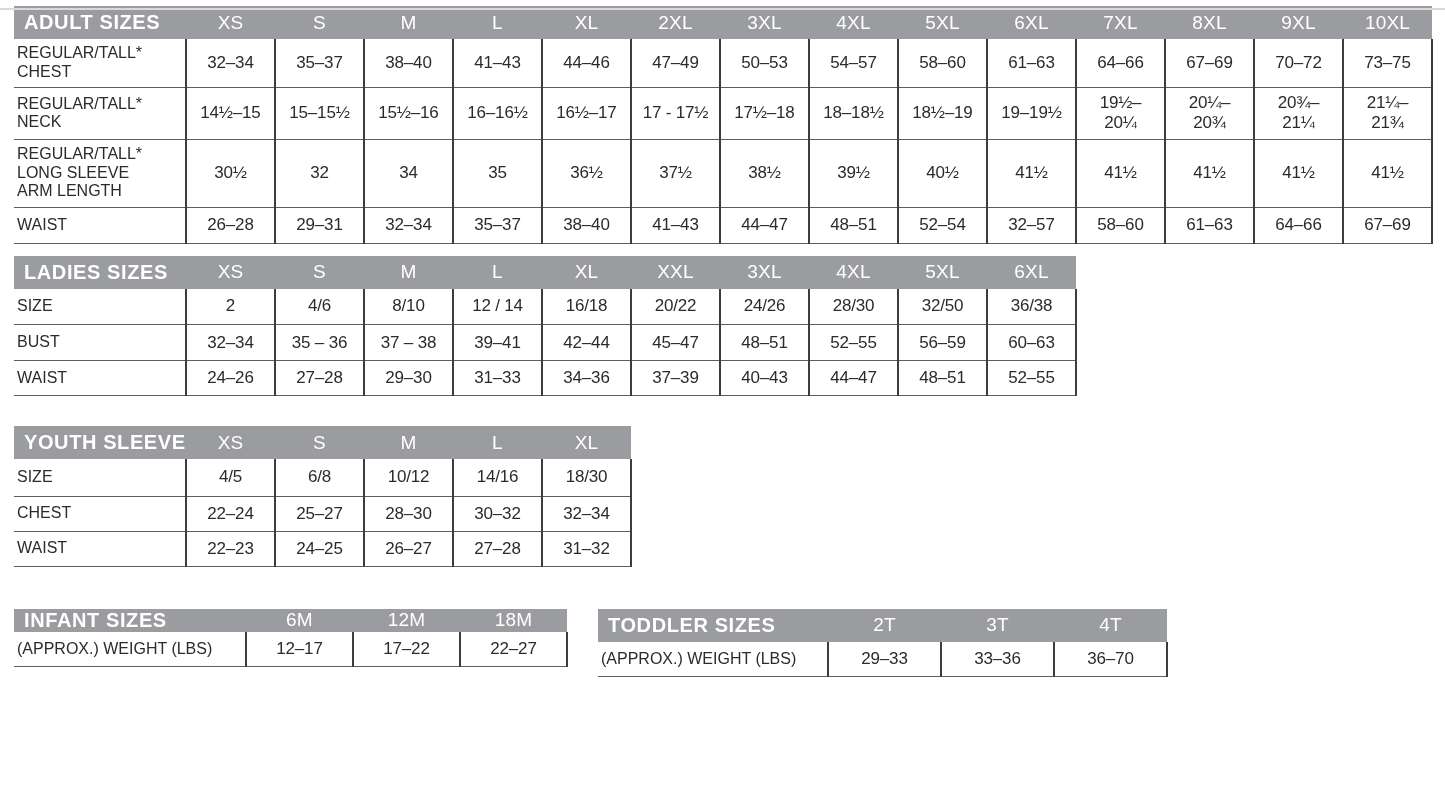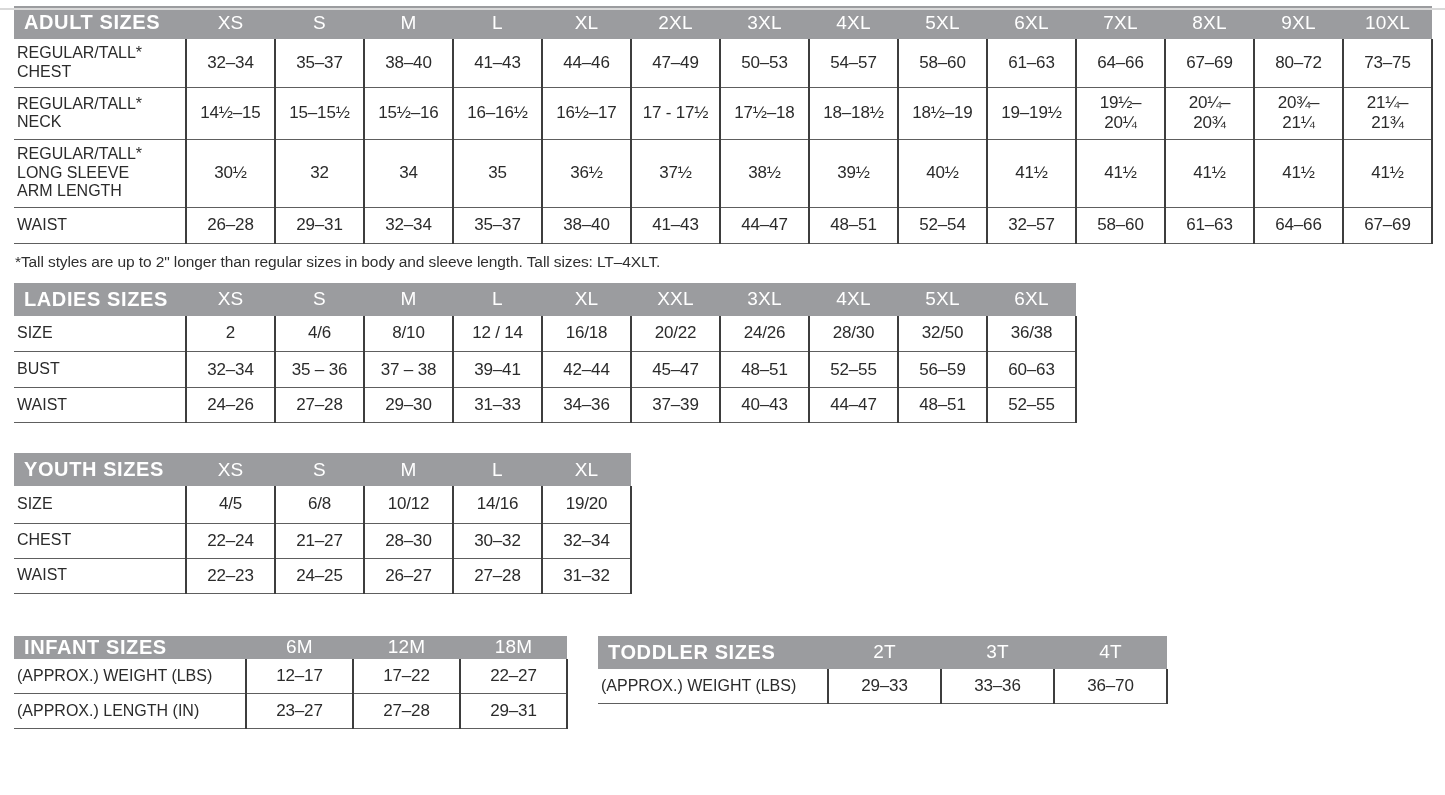--- a/index.html
+++ b/index.html
@@ -101,21 +101,21 @@
           <td>38–40</td>
           <td>41–43</td>
           <td>44–46</td>
           <td>47–49</td>
           <td>50–53</td>
           <td>54–57</td>
           <td>58–60</td>
           <td>61–63</td>
           <td>64–66</td>
           <td>67–69</td>
-          <td>80–72</td>
+          <td>70–72</td>
           <td>73–75</td>
         </tr>
         <tr style="height: 52px;">
           <td class="label">REGULAR/TALL*
 NECK</td>
           <td>14½–15</td>
           <td>15–15½</td>
           <td>15½–16</td>
           <td>16–16½</td>
           <td>16½–17</td>
@@ -165,21 +165,20 @@
           <td>52–54</td>
           <td>32–57</td>
           <td>58–60</td>
           <td>61–63</td>
           <td>64–66</td>
           <td>67–69</td>
         </tr>
       </tbody>
     </table>
 
-  <p class="footnote">*Tall styles are up to 2" longer than regular sizes in body and sleeve length. Tall sizes: LT–4XLT.</p>
 
   <table id="ladies-table" class="size-table" style="width: 1062px;">
       <colgroup>
         <col style="width: 172px;">
         <col style="width: 89px;">
         <col style="width: 89px;">
         <col style="width: 89px;">
         <col style="width: 89px;">
         <col style="width: 89px;">
         <col style="width: 89px;">
@@ -250,41 +249,41 @@
       <colgroup>
         <col style="width: 172px;">
         <col style="width: 89px;">
         <col style="width: 89px;">
         <col style="width: 89px;">
         <col style="width: 89px;">
         <col style="width: 89px;">
       </colgroup>
       <thead>
         <tr style="height: 33px;">
-          <th class="title">YOUTH SIZES</th>
+          <th class="title">YOUTH SLEEVE</th>
           <th>XS</th>
           <th>S</th>
           <th>M</th>
           <th>L</th>
           <th>XL</th>
         </tr>
       </thead>
       <tbody>
         <tr style="height: 37px;">
           <td class="label">SIZE</td>
           <td>4/5</td>
           <td>6/8</td>
           <td>10/12</td>
           <td>14/16</td>
-          <td>19/20</td>
+          <td>18/30</td>
         </tr>
         <tr style="height: 35px;">
           <td class="label">CHEST</td>
           <td>22–24</td>
-          <td>21–27</td>
+          <td>25–27</td>
           <td>28–30</td>
           <td>30–32</td>
           <td>32–34</td>
         </tr>
         <tr style="height: 35px;">
           <td class="label">WAIST</td>
           <td>22–23</td>
           <td>24–25</td>
           <td>26–27</td>
           <td>27–28</td>
@@ -308,26 +307,20 @@
             <th>12M</th>
             <th>18M</th>
           </tr>
         </thead>
         <tbody>
           <tr style="height: 35px;">
             <td class="label">(APPROX.) WEIGHT (LBS)</td>
             <td>12–17</td>
             <td>17–22</td>
             <td>22–27</td>
-          </tr>
-          <tr style="height: 35px;">
-            <td class="label">(APPROX.) LENGTH (IN)</td>
-            <td>23–27</td>
-            <td>27–28</td>
-            <td>29–31</td>
           </tr>
         </tbody>
       </table>
     <table id="toddler-table" class="size-table" style="width: 569px;">
         <colgroup>
           <col style="width: 230px;">
           <col style="width: 113px;">
           <col style="width: 113px;">
           <col style="width: 113px;">
         </colgroup>

